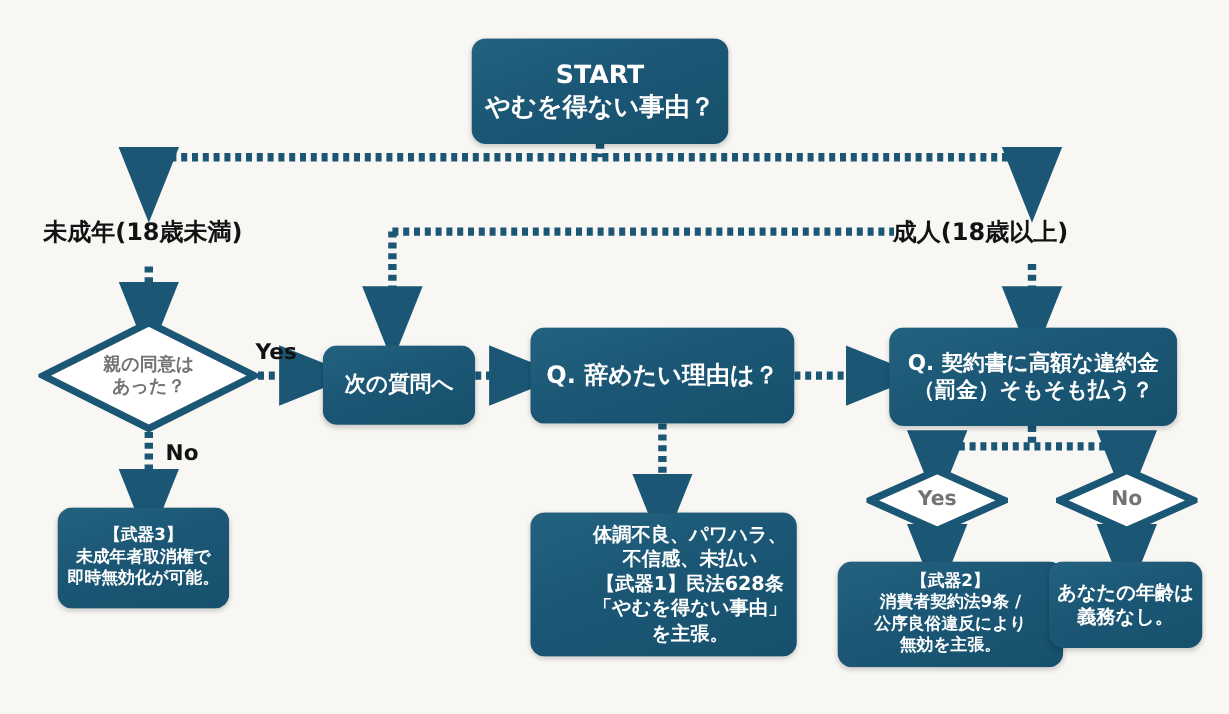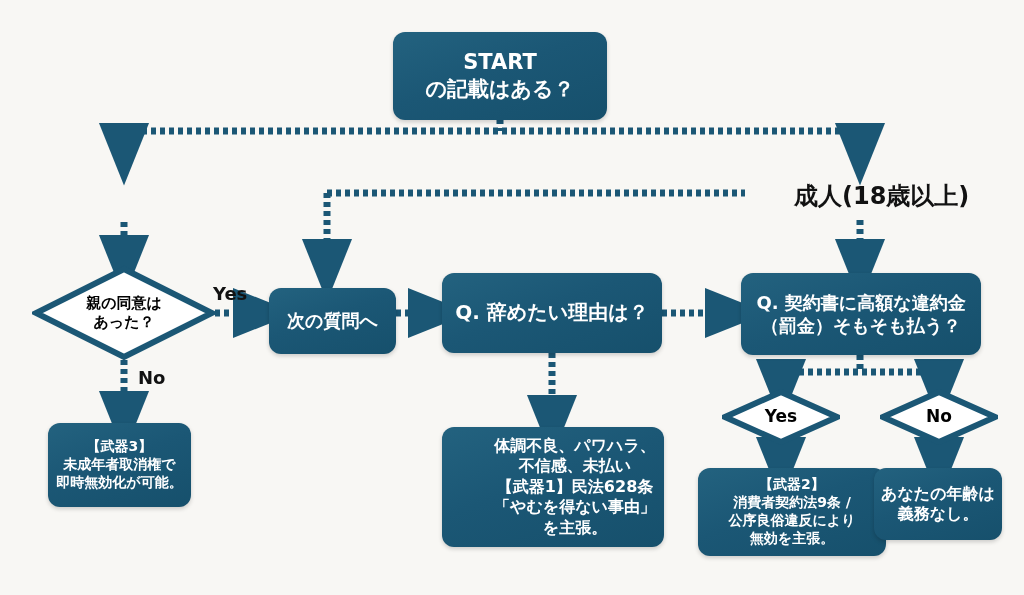--- a/index.html
+++ b/index.html
@@ -33,21 +33,21 @@
     color:#121212;
     font-weight:bold;
     white-space:nowrap;
   }
 
   .diamond-wrap{position:absolute;}
   .diamond-wrap svg{display:block;}
   .diamond-text{
     position:absolute;left:0;top:0;width:100%;height:100%;
     display:flex;align-items:center;justify-content:center;
-    text-align:center;color:#000000;font-weight:bold;
+    text-align:center;color:#737373;font-weight:bold;
     white-space:pre-line;line-height:1.25;
   }
 </style>
 </head>
 <body>
 
 <div id="stage">
 
   <svg id="wires" viewBox="0 0 1024 595">
     <defs>
@@ -87,24 +87,25 @@
       <path d="M781,372 L781,388" marker-end="url(#arw)"></path>
       <path d="M939,372 L939,388" marker-end="url(#arw)"></path>
 
       <path d="M781,443 L781,466" marker-end="url(#arw)"></path>
 
       <path d="M939,443 L939,466" marker-end="url(#arw)"></path>
     </g>
   </svg>
 
   <div class="node" style="left:393px;top:32px;width:214px;height:88px;font-size:21px;">START
-の記載はある？</div>
+やむを得ない事由？</div>
 
+  <div class="label" style="left:36px;top:180px;font-size:20px;">未成年(18歳未満)</div>
 
-  <div class="label" style="left:794px;top:180px;font-size:24px;">成人(18歳以上)</div>
+  <div class="label" style="left:744px;top:180px;font-size:20px;">成人(18歳以上)</div>
 
   <div class="diamond-wrap" style="left:32px;top:265px;width:184px;height:96px;">
     <svg width="184" height="96" viewBox="0 0 184 96">
       <polygon points="92,4 180,48 92,92 4,48" fill="#ffffff" stroke="#1b5775" stroke-width="6"></polygon>
     </svg>
     <div class="diamond-text" style="font-size:15px;">親の同意は
 あった？</div>
   </div>
 
   <div class="label" style="left:213px;top:283px;font-size:18px;">Yes</div>

